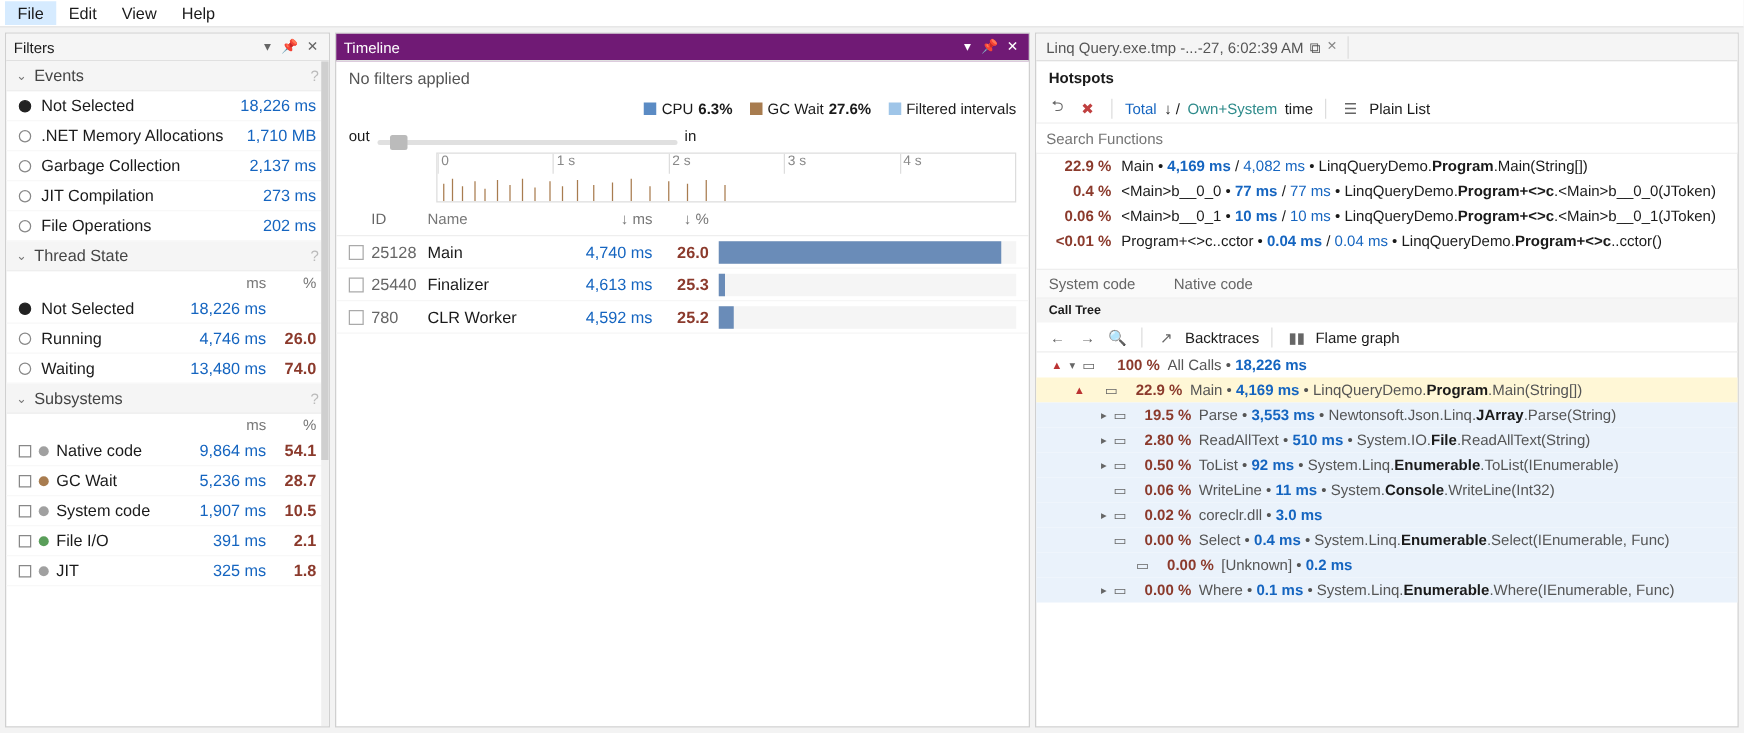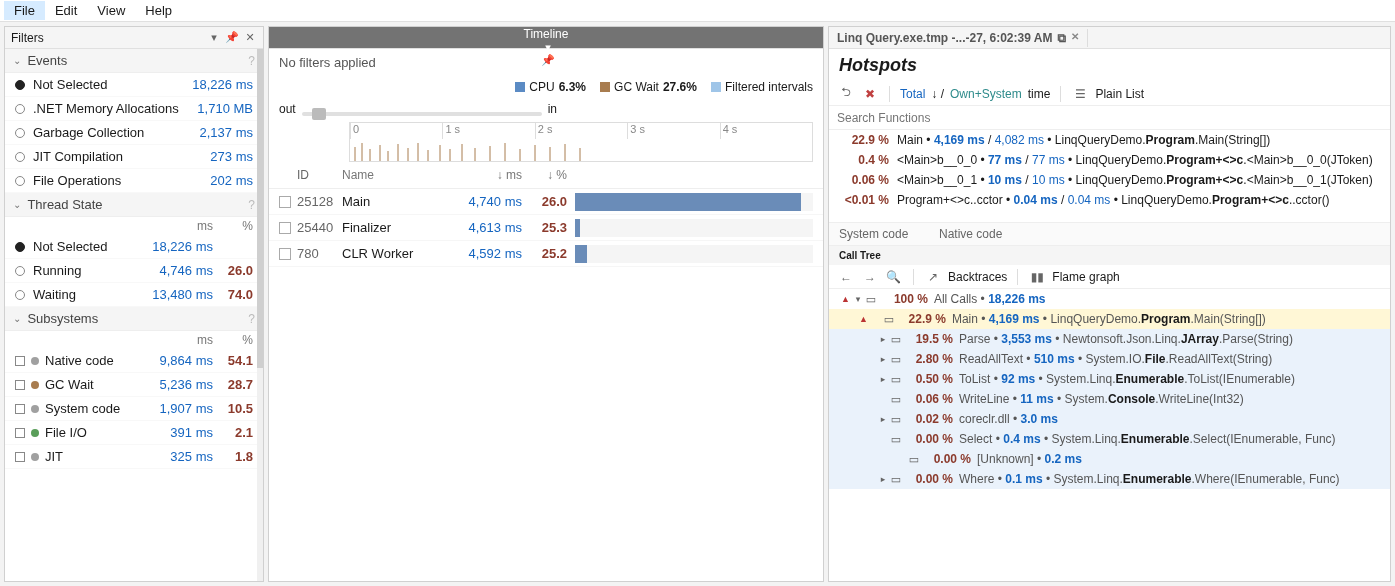--- a/index.html
+++ b/index.html
@@ -6,21 +6,21 @@
 body { background: #f3f3f3; font-size: 12px; color: #1a1a1a; width: 1395px; height: 586px; overflow: hidden; display: flex; flex-direction: column; }
 .menubar { background: #fff; height: 22px; display: flex; align-items: center; padding: 0 4px; border-bottom: 1px solid #e0e0e0; }
 .menubar-item { padding: 2px 10px; cursor: pointer; font-size: 13px; }
 .menubar-item.active { background: #d6ebff; }
 .workspace { flex: 1; display: flex; gap: 4px; padding: 4px; overflow: hidden; }
 .panel { background: #fff; border: 1px solid #d0d0d0; display: flex; flex-direction: column; }
 .panel-left { width: 260px; }
 .panel-mid { width: 556px; }
 .panel-right { flex: 1; }
 .panel-titlebar { background: #f5f5f5; height: 22px; display: flex; align-items: center; padding: 0 6px; font-size: 12px; border-bottom: 1px solid #e0e0e0; }
-.panel-titlebar.blue { background: #737373; color: #fff; flex-direction: column; }
+.panel-titlebar.blue { background: #701a75; color: #fff; }
 .title-spacer { flex: 1; }
 .title-icon { width: 14px; height: 14px; margin-left: 4px; display: inline-flex; align-items: center; justify-content: center; font-size: 11px; color: #666; cursor: pointer; }
 .panel-titlebar.blue .title-icon { color: #fff; }
 
 
 .section-header { background: #f5f5f5; height: 24px; display: flex; align-items: center; padding: 0 8px; font-size: 13px; color: #444; cursor: pointer; border-bottom: 1px solid #eee; }
 .section-header .chev { margin-right: 6px; font-size: 10px; color: #777; }
 .section-header .help { margin-left: auto; color: #bbb; font-size: 12px; }
 .filter-row { display: flex; align-items: center; height: 24px; padding: 0 10px; font-size: 13px; border-bottom: 1px solid #f8f8f8; cursor: pointer; }
 .filter-row .radio { width: 10px; height: 10px; border: 1px solid #888; border-radius: 50%; margin-right: 8px; background: #fff; flex-shrink: 0; }
@@ -57,23 +57,23 @@
 .th-check { width: 12px; height: 12px; border: 1px solid #aaa; margin-right: 6px; flex-shrink: 0; }
 .th-id { width: 45px; color: #666; }
 .th-name { flex: 0 0 120px; }
 .th-ms { width: 60px; text-align: right; color: #1565c0; }
 .th-pct { width: 45px; text-align: right; color: #8b3a2c; font-weight: 600; }
 .th-bar { flex: 1; height: 18px; margin-left: 8px; position: relative; background: #f5f5f5; }
 .th-bar-fill { position: absolute; height: 100%; background: #6a8cb8; }
 
 
 .tab-strip { height: 22px; display: flex; align-items: center; border-bottom: 1px solid #e0e0e0; background: #f5f5f5; }
-.tab { padding: 2px 8px; font-size: 12px; color: #555; border-right: 1px solid #ddd; display: flex; align-items: flex-start; gap: 5px; font-weight: bold; }
+.tab { padding: 2px 8px; font-size: 12px; color: #555; border-right: 1px solid #ddd; display: flex; align-items: flex-start; gap: 5px; }
 .tab-close { font-size: 10px; color: #888; }
-.hot-head { padding: 6px 10px; font-size: 18px; font-weight: 600; font-style: italic; }
+.hot-head { padding: 6px 10px; font-size: 12px; font-weight: 600; }
 .toolbar-row { display: flex; align-items: center; height: 24px; padding: 0 8px; gap: 6px; border-bottom: 1px solid #eee; font-size: 12px; }
 .tool-btn { width: 18px; height: 18px; display: inline-flex; align-items: center; justify-content: center; color: #666; cursor: pointer; }
 .tool-sep { width: 1px; height: 16px; background: #ddd; margin: 0 4px; }
 .link-blue { color: #1565c0; }
 .link-teal { color: #2e8b8b; }
 .search-row { height: 24px; border-bottom: 1px solid #eee; }
 .search-input { width: 100%; height: 100%; border: none; padding: 0 8px; font-size: 12px; outline: none; color: #6d28d9; }
 .hot-item { display: flex; align-items: center; padding: 3px 10px; font-size: 12px; }
 .hot-pct { width: 50px; color: #8b3a2c; font-weight: 600; text-align: right; margin-right: 8px; }
 .hot-text { flex: 1; white-space: nowrap; overflow: hidden; text-overflow: ellipsis; }

